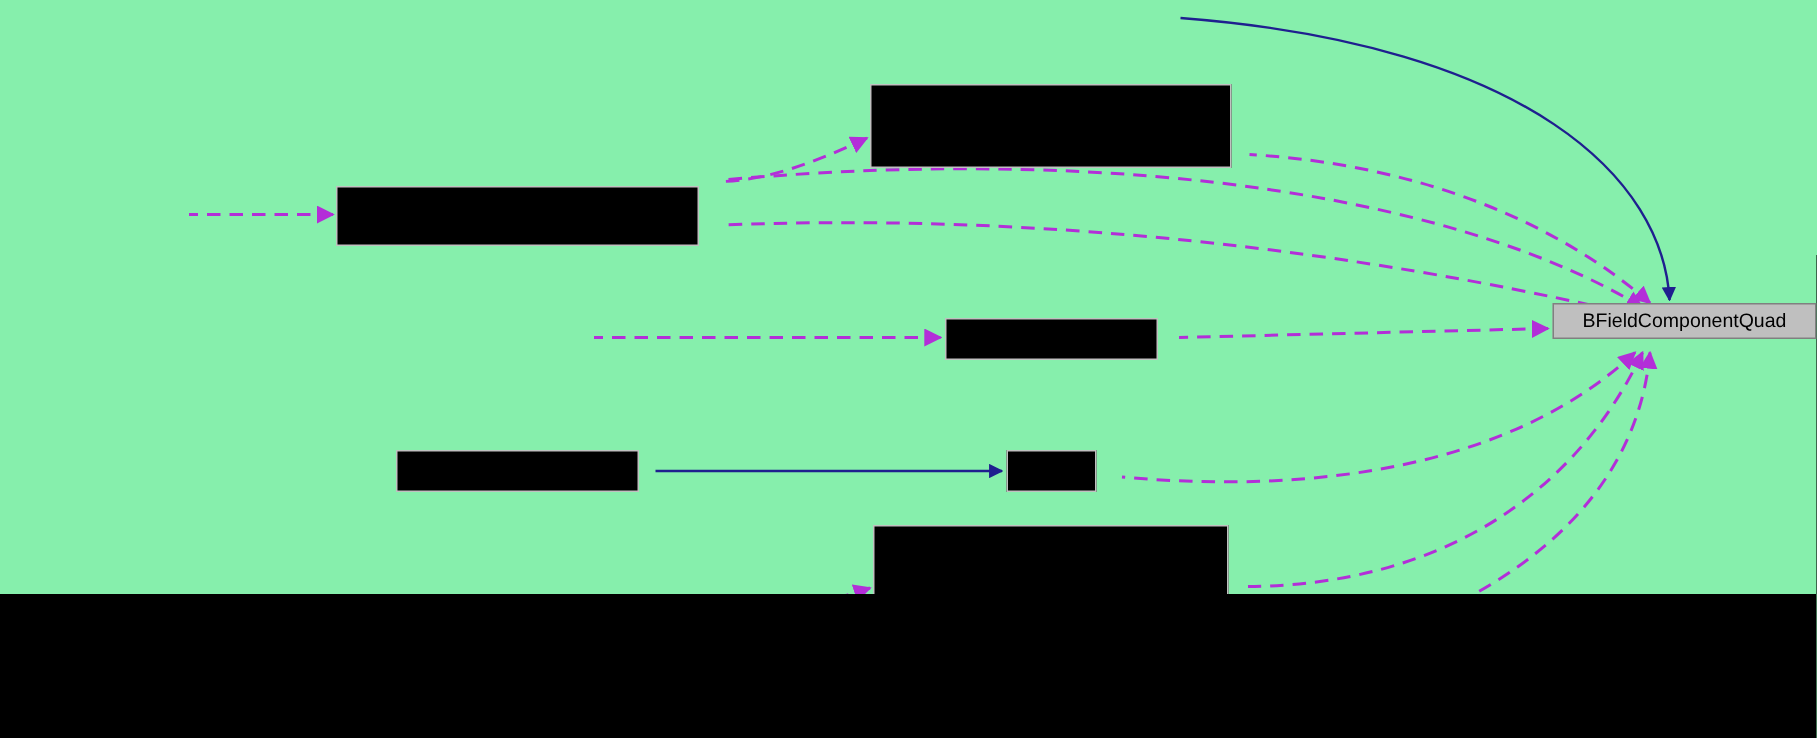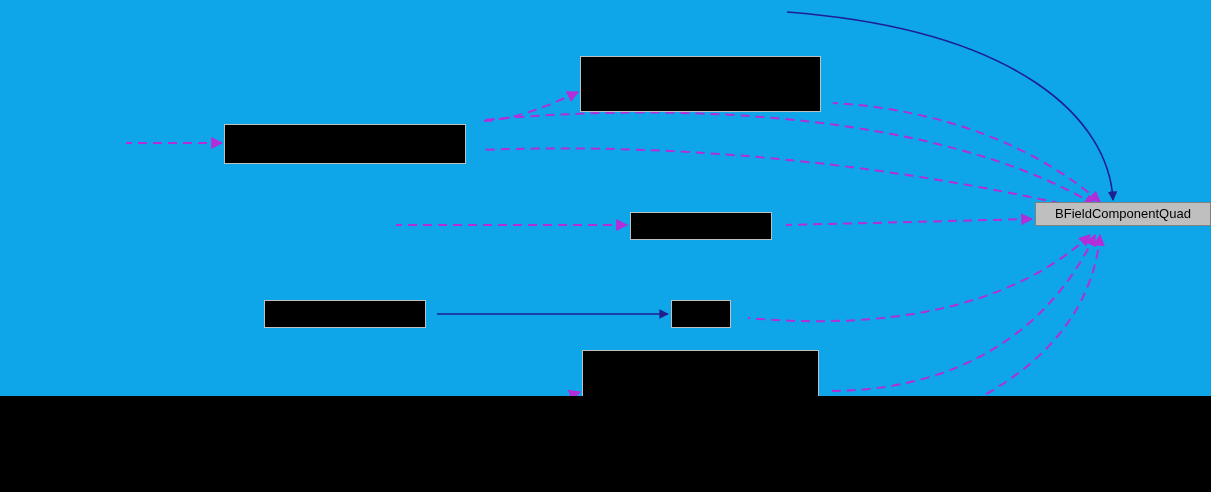--- a/index.html
+++ b/index.html
@@ -4,21 +4,21 @@
 <style>
   html, body {
     margin: 0;
     padding: 0;
     background: #000000;
   }
   #graph-canvas {
     position: relative;
     width: 1211px;
     height: 396px;
-    background: #0ea5e9;
+    background: #86efac;
     overflow: hidden;
     font-family: "Liberation Sans", sans-serif;
   }
   #graph-svg {
     position: absolute;
     left: 0;
     top: 0;
     width: 1211px;
     height: 492px;
   }

